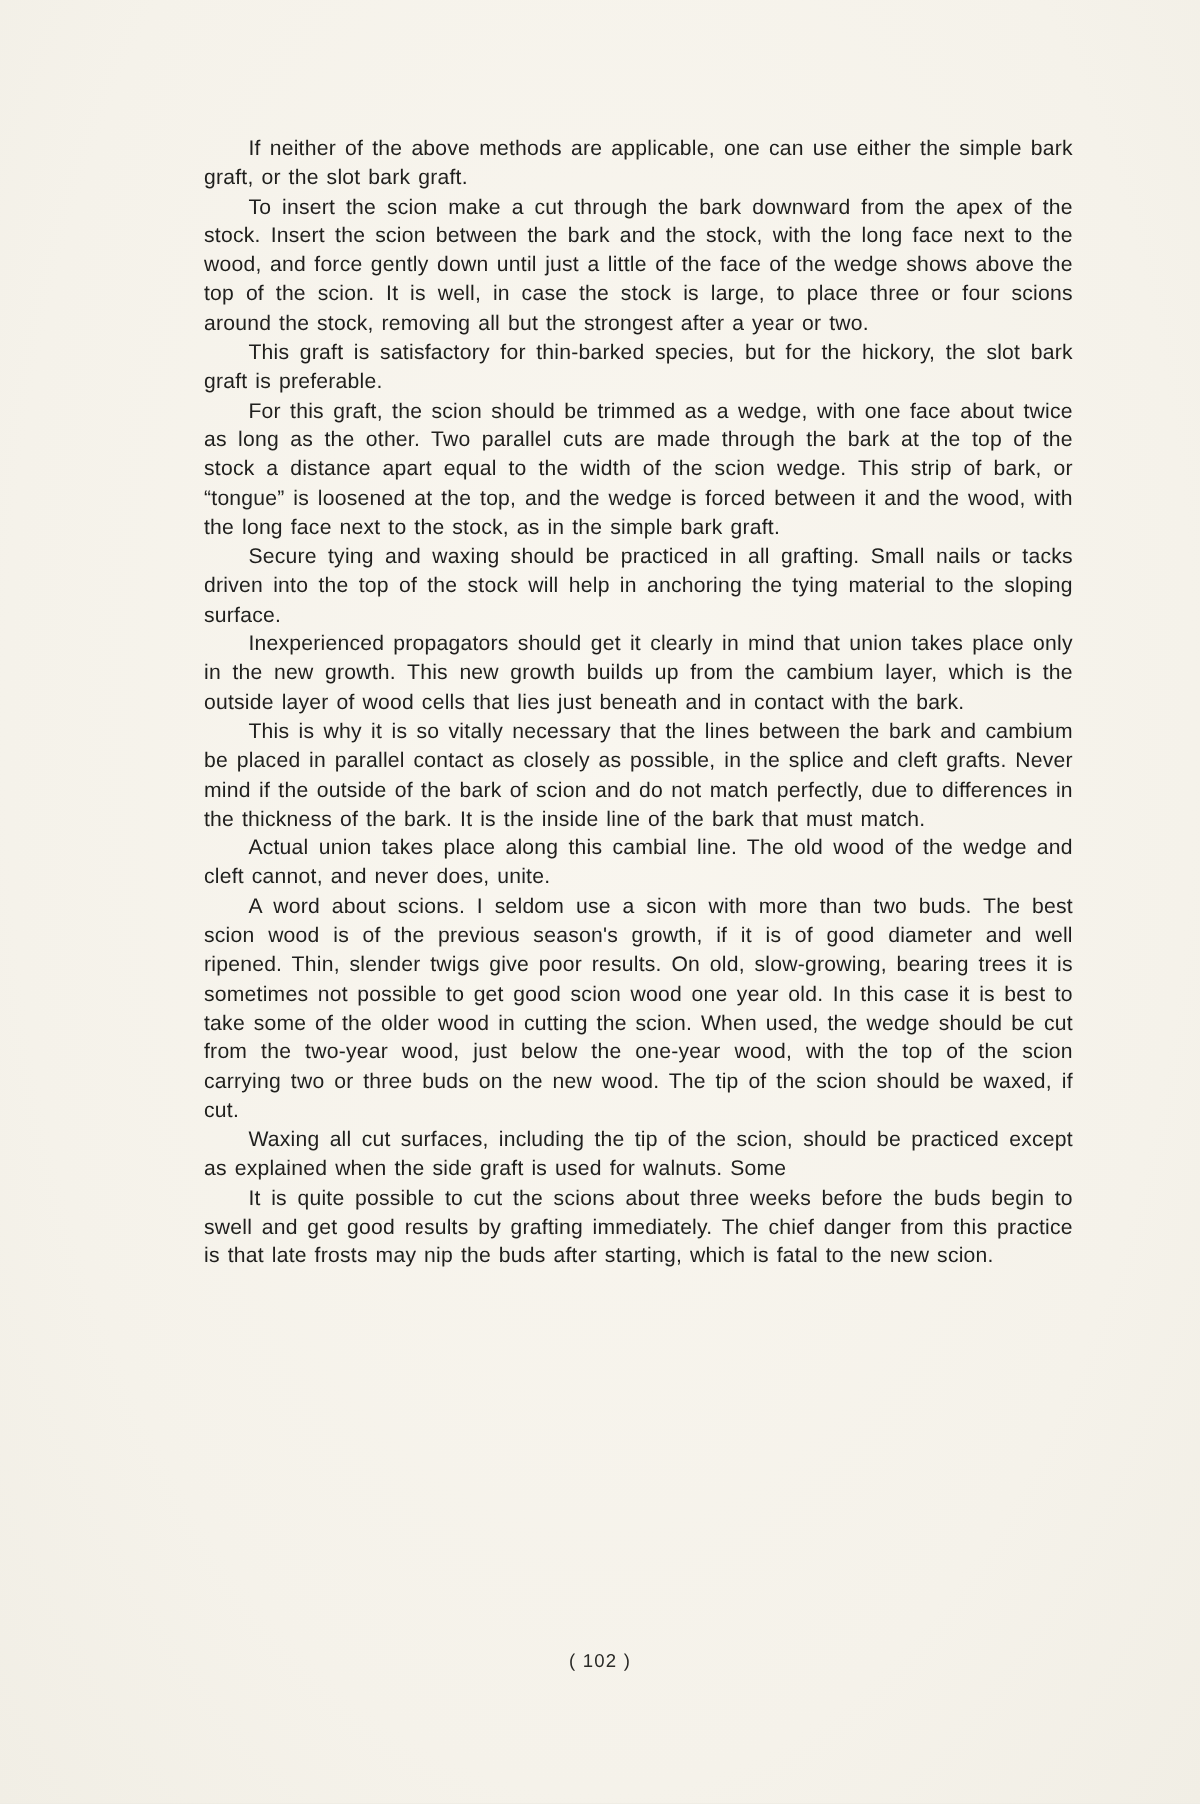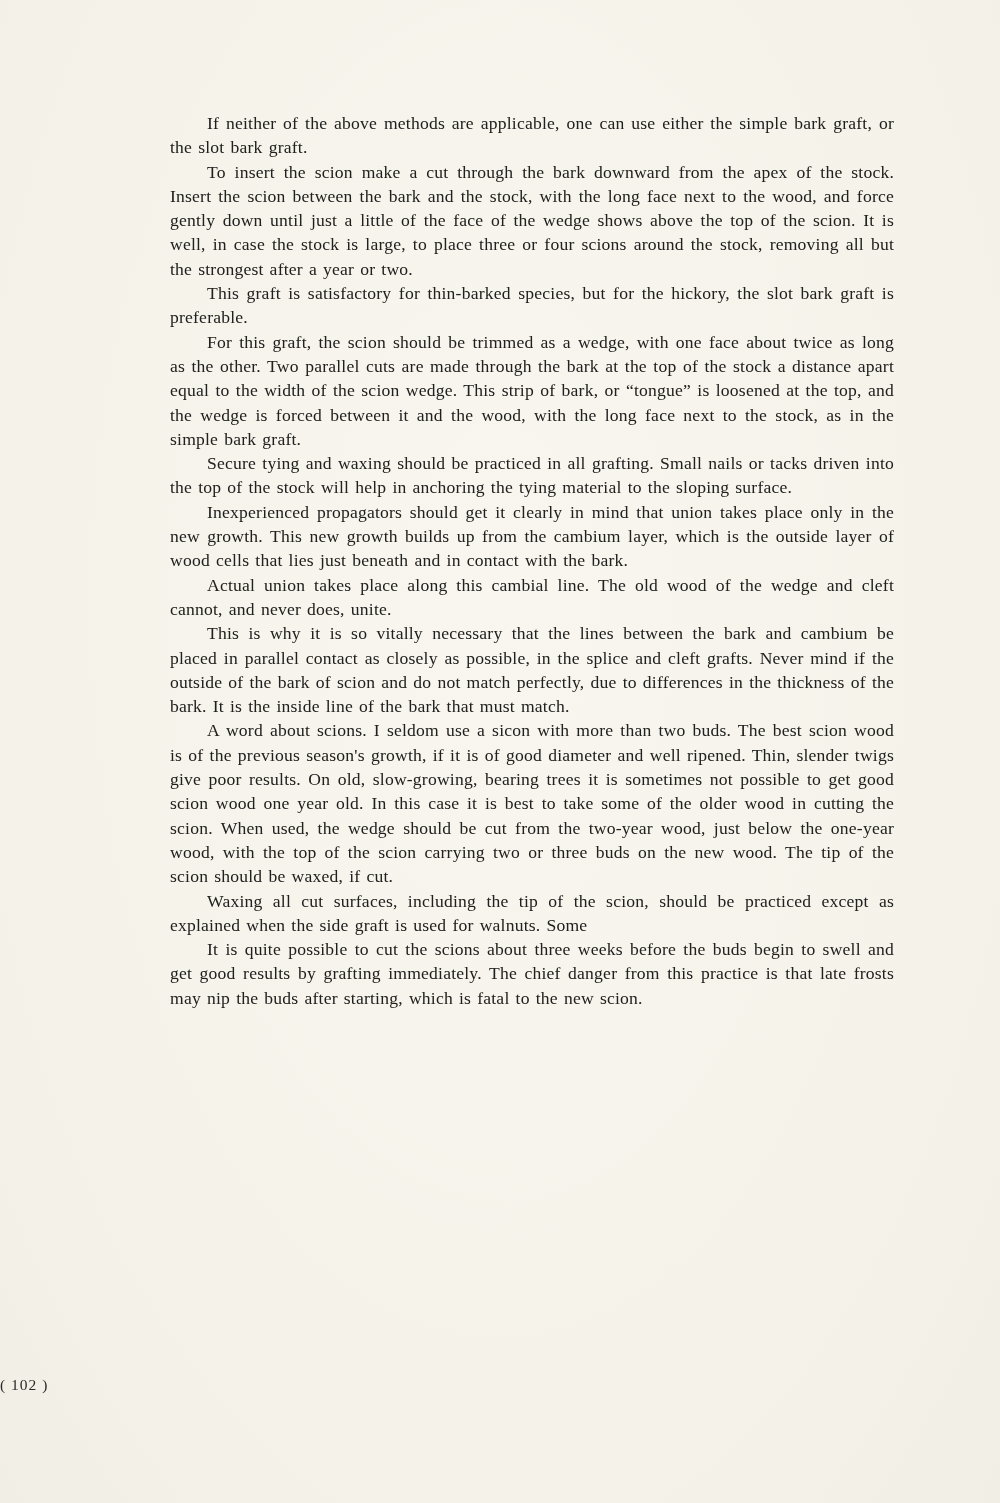--- a/index.html
+++ b/index.html
@@ -8,21 +8,21 @@
     background: #e8e5de;
   }
   .page {
     position: relative;
     width: 1000px;
     height: 1503px;
     margin: 0 auto;
     background: #f7f4ec;
     background-image: radial-gradient(ellipse at 50% 40%, #f9f6ef 0%, #f5f2ea 70%, #f1eee5 100%);
     overflow: hidden;
-    font-family: Liberation Serif, serif;
+    font-family: Liberation Sans, sans-serif;
     color: #20201e;
   }
   .text-block {
     position: absolute;
     left: 170px;
     top: 111px;
     width: 724px;
     font-size: 17.6px;
     line-height: 24.3px;
     text-align: justify;
@@ -33,36 +33,37 @@
   .text-block p {
     margin: 0;
     padding: 0;
     text-indent: 37px;
   }
   .page-number {
     position: absolute;
     left: 0;
     right: 0;
     top: 1376px;
+    text-align: center;
     font-size: 15.5px;
     letter-spacing: 1px;
     color: #2a2a27;
   }
 </style>
 </head>
 <body>
 
 <div class="page">
   <div class="text-block">
     <p>If neither of the above methods are applicable, one can use either the simple bark graft, or the slot bark graft.</p>
     <p>To insert the scion make a cut through the bark downward from the apex of the stock. Insert the scion between the bark and the stock, with the long face next to the wood, and force gently down until just a little of the face of the wedge shows above the top of the scion. It is well, in case the stock is large, to place three or four scions around the stock, removing all but the strongest after a year or two.</p>
     <p>This graft is satisfactory for thin-barked species, but for the hickory, the slot bark graft is preferable.</p>
     <p>For this graft, the scion should be trimmed as a wedge, with one face about twice as long as the other. Two parallel cuts are made through the bark at the top of the stock a distance apart equal to the width of the scion wedge. This strip of bark, or “tongue” is loosened at the top, and the wedge is forced between it and the wood, with the long face next to the stock, as in the simple bark graft.</p>
     <p>Secure tying and waxing should be practiced in all grafting. Small nails or tacks driven into the top of the stock will help in anchoring the tying material to the sloping surface.</p>
     <p>Inexperienced propagators should get it clearly in mind that union takes place only in the new growth. This new growth builds up from the cambium layer, which is the outside layer of wood cells that lies just beneath and in contact with the bark.</p>
+    <p>This is why it is so vitally necessary that the lines between the bark and cambium be placed in parallel contact as closely as possible, in the splice and cleft grafts. Never mind if the outside of the bark of scion and do not match perfectly, due to differences in the thickness of the bark. It is the inside line of the bark that must match.</p>
     <p>Actual union takes place along this cambial line. The old wood of the wedge and cleft cannot, and never does, unite.</p>
-    <p>This is why it is so vitally necessary that the lines between the bark and cambium be placed in parallel contact as closely as possible, in the splice and cleft grafts. Never mind if the outside of the bark of scion and do not match perfectly, due to differences in the thickness of the bark. It is the inside line of the bark that must match.</p>
     <p>A word about scions. I seldom use a sicon with more than two buds. The best scion wood is of the previous season's growth, if it is of good diameter and well ripened. Thin, slender twigs give poor results. On old, slow-growing, bearing trees it is sometimes not possible to get good scion wood one year old. In this case it is best to take some of the older wood in cutting the scion. When used, the wedge should be cut from the two-year wood, just below the one-year wood, with the top of the scion carrying two or three buds on the new wood. The tip of the scion should be waxed, if cut.</p>
     <p>Waxing all cut surfaces, including the tip of the scion, should be practiced except as explained when the side graft is used for walnuts. Some</p>
     <p>It is quite possible to cut the scions about three weeks before the buds begin to swell and get good results by grafting immediately. The chief danger from this practice is that late frosts may nip the buds after starting, which is fatal to the new scion.</p>
   </div>
   <div class="page-number">( 102 )</div>
 </div>
 
 </body></html>

